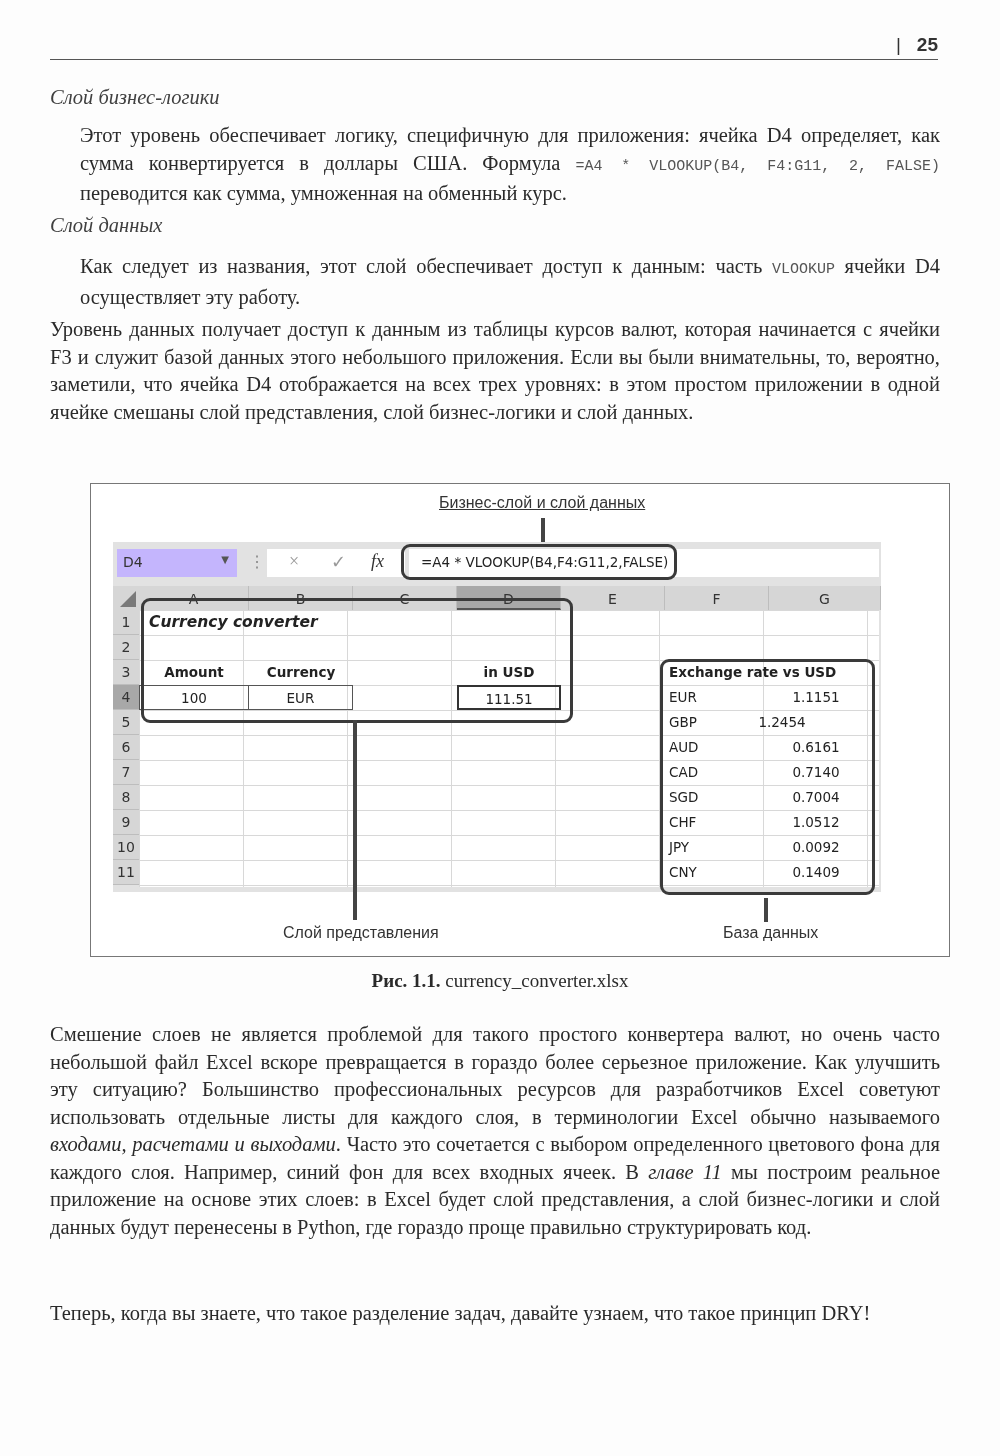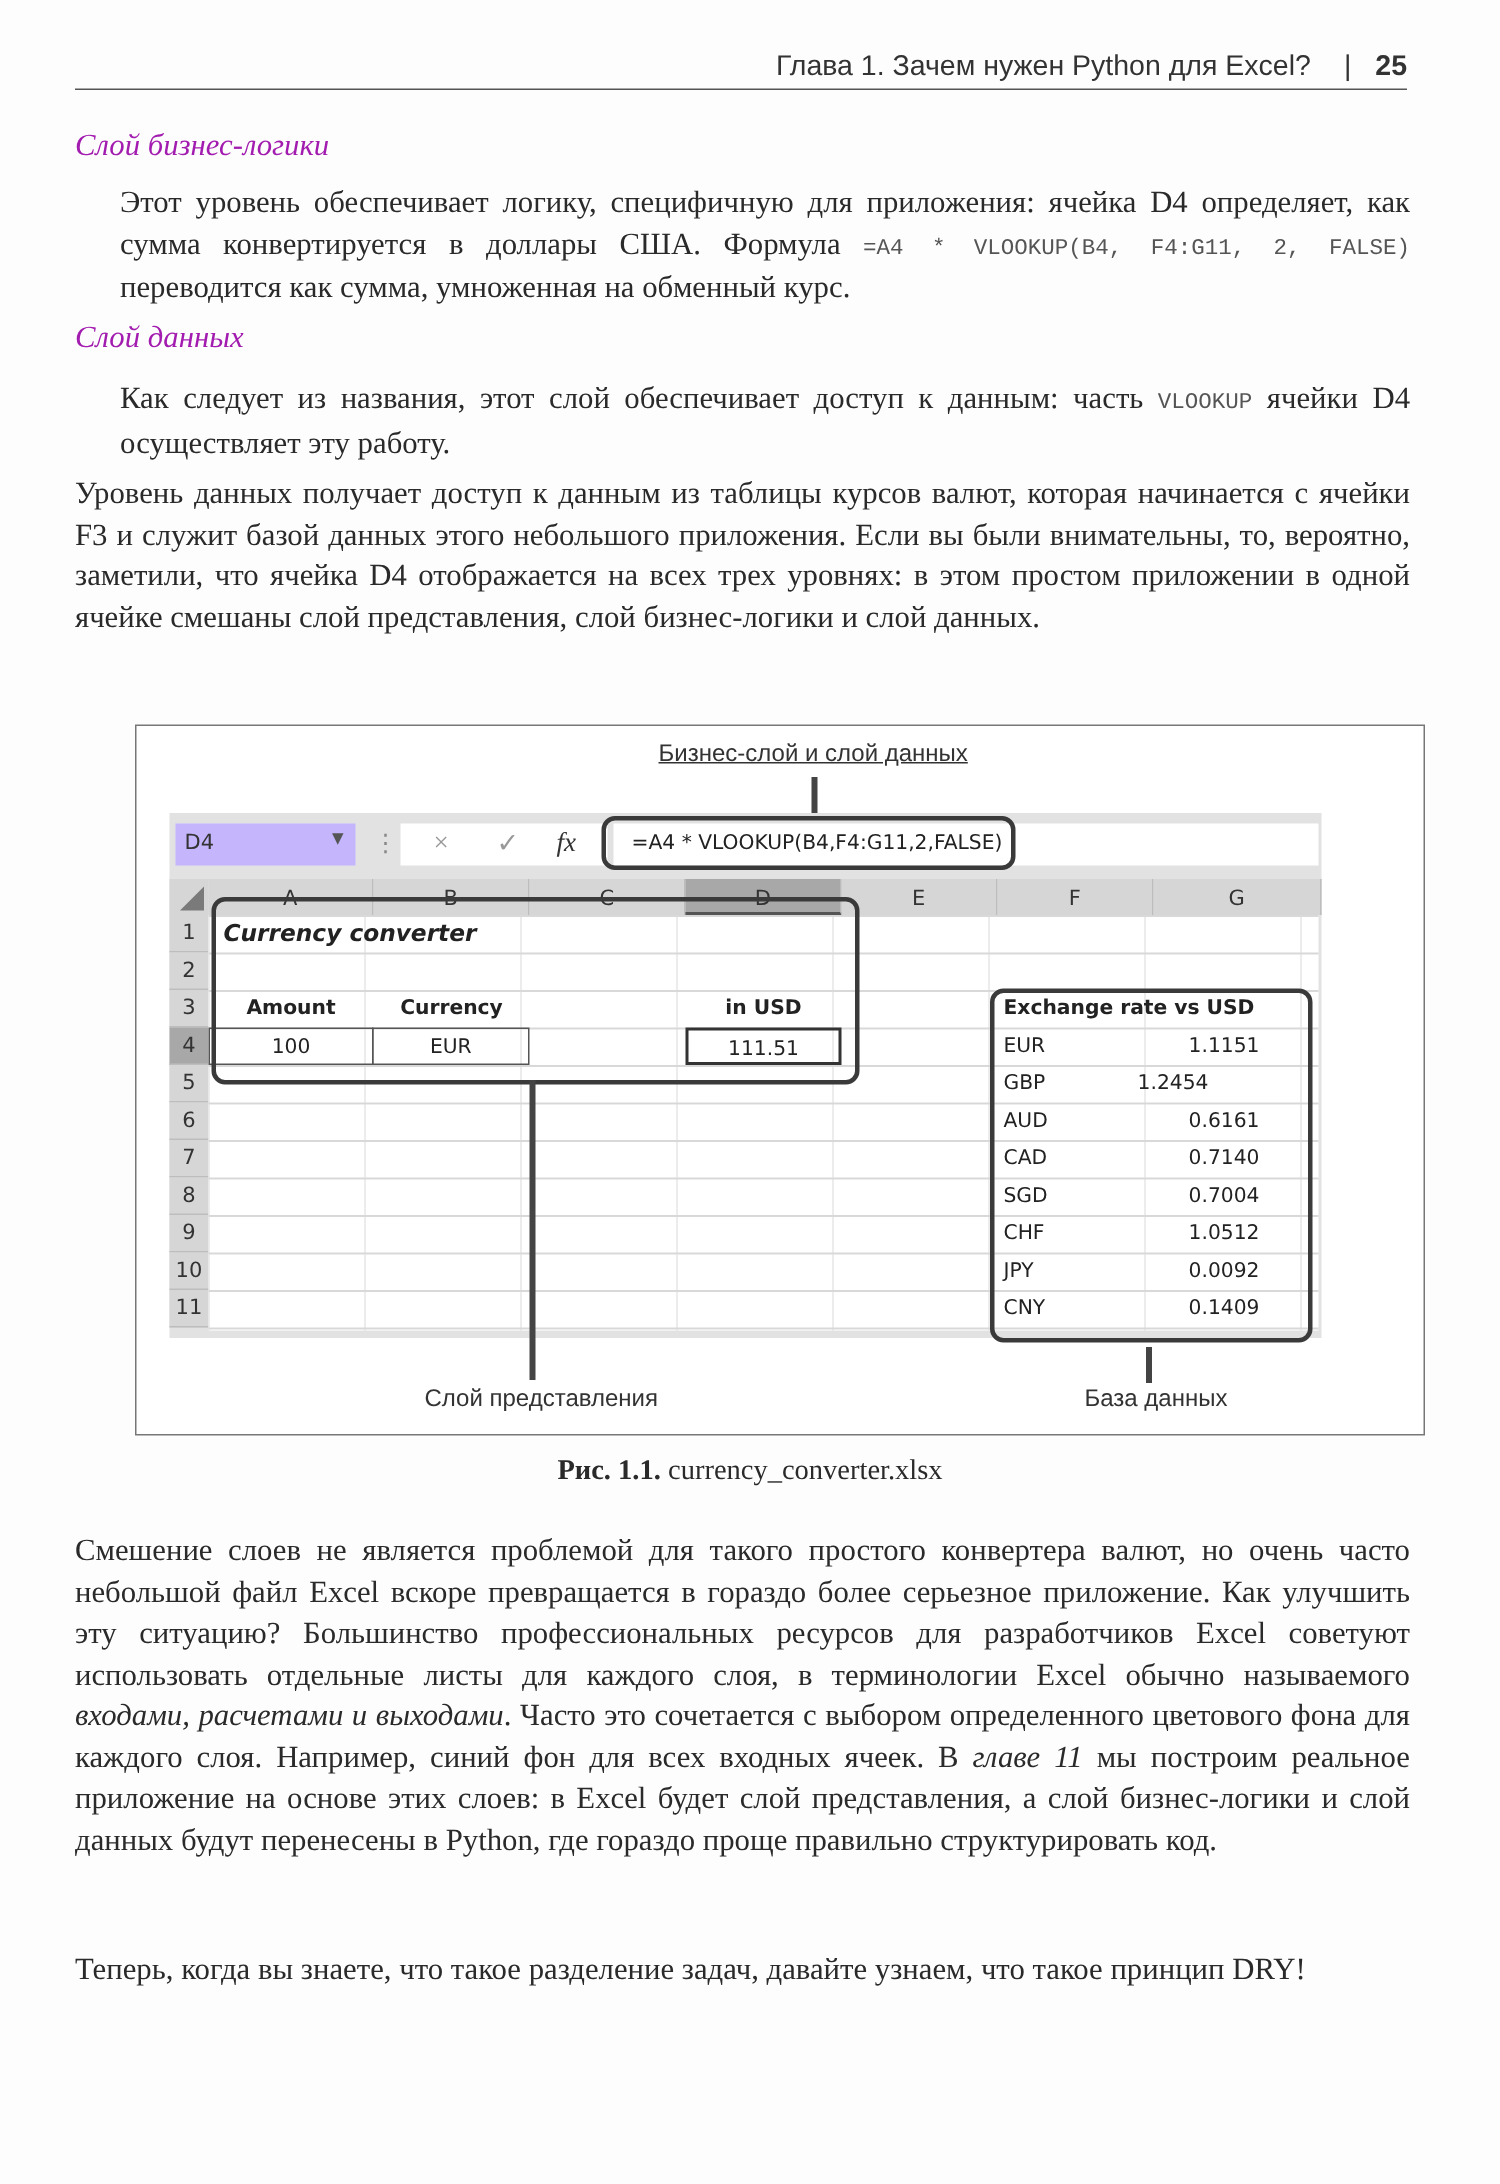--- a/index.html
+++ b/index.html
@@ -5,21 +5,21 @@
   * { box-sizing: border-box; margin: 0; padding: 0; }
   html, body { width: 1000px; height: 1456px; background: #fdfdfd; }
   body { position: relative; font-family: "Liberation Serif", serif; color: #2a2a2a; overflow: hidden; }
 
   .running-head { position: absolute; left: 50px; right: 62px; top: 34px; height: 26px; border-bottom: 1.5px solid #555; display: flex; justify-content: flex-end; align-items: flex-end; padding-bottom: 3px; font-family: "Liberation Sans", sans-serif; font-size: 19px; color: #333; }
   .running-head .sep { margin: 0 16px 0 22px; }
   .running-head .page { font-weight: bold; }
 
   .para { position: absolute; font-size: 20.5px; line-height: 27.5px; text-align: justify; }
   .mono { font-family: "Liberation Mono", monospace; font-size: 15px; color: #555; }
-  .italic-head { position: absolute; left: 50px; font-style: italic; font-size: 20.5px; color: #a21caf; }
+  .italic-head { position: absolute; left: 50px; font-style: italic; font-size: 20.5px; color: #404040; }
   i { font-style: italic; }
 
   
   .figure { position: absolute; left: 90px; top: 483px; width: 860px; height: 474px; border: 1.5px solid #777; background: #fff; }
   .callout { position: absolute; font-family: "Liberation Sans", sans-serif; font-size: 16px; color: #333; white-space: nowrap; }
   .vline { position: absolute; width: 4px; background: #444; }
 
   .excel { position: absolute; left: 22px; top: 58px; width: 768px; height: 350px; background: #e2e2e2; }
   .fbar { position: absolute; left: 0; top: 4px; width: 768px; height: 34px; }
   .namebox { position: absolute; left: 4px; top: 3px; width: 120px; height: 28px; background: #c4b5fd; font-family: "DejaVu Sans", sans-serif; font-size: 14px; padding: 5px 6px; color: #333; }
@@ -49,21 +49,20 @@
   .pres-hl { position: absolute; left: 30px; top: 17px; width: 432px; height: 125px; border: 3.5px solid #3a3a3a; border-radius: 9px; }
   .db-hl { position: absolute; left: 547px; top: 117px; width: 215px; height: 236px; border: 3.5px solid #3a3a3a; border-radius: 9px; }
 
   .caption { position: absolute; top: 970px; left: 0; width: 1000px; text-align: center; font-size: 19px; }
   .caption b { font-weight: bold; }
 </style>
 </head>
 <body>
 
 <div class="running-head">
-  <span>Глава 1. Зачем нужен Python для Excel?</span>
   <span class="sep">|</span>
   <span class="page">25</span>
 </div>
 
 <div class="italic-head" style="top:86px;">Слой бизнес-логики</div>
 <div class="para" style="left:80px; width:860px; top:122px;">
   <span>Этот уровень обеспечивает логику, специфичную для приложения: ячейка D4 опре­деляет, как сумма конвертируется в доллары США. Формула </span><span class="mono">=A4 * VLOOKUP(B4, F4:G11, 2, FALSE)</span><span> переводится как сумма, умноженная на обменный курс.</span>
 </div>
 
 <div class="italic-head" style="top:214px;">Слой данных</div>

